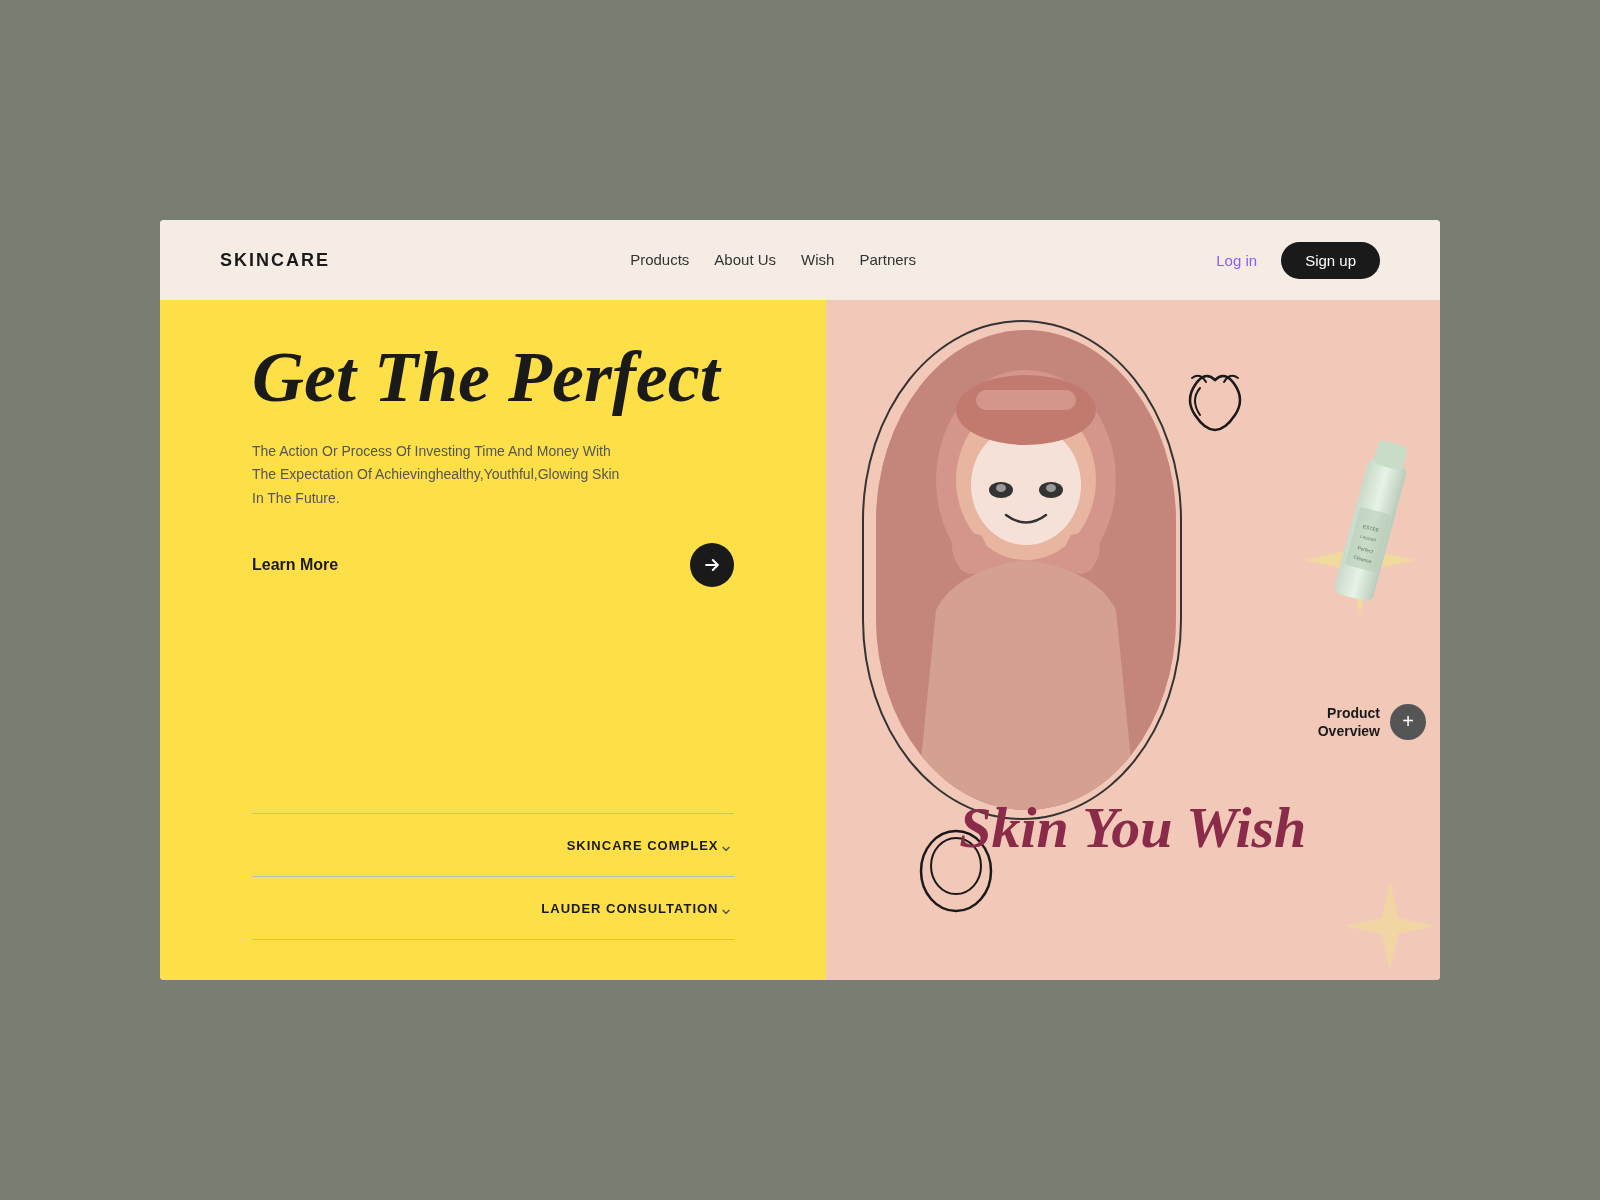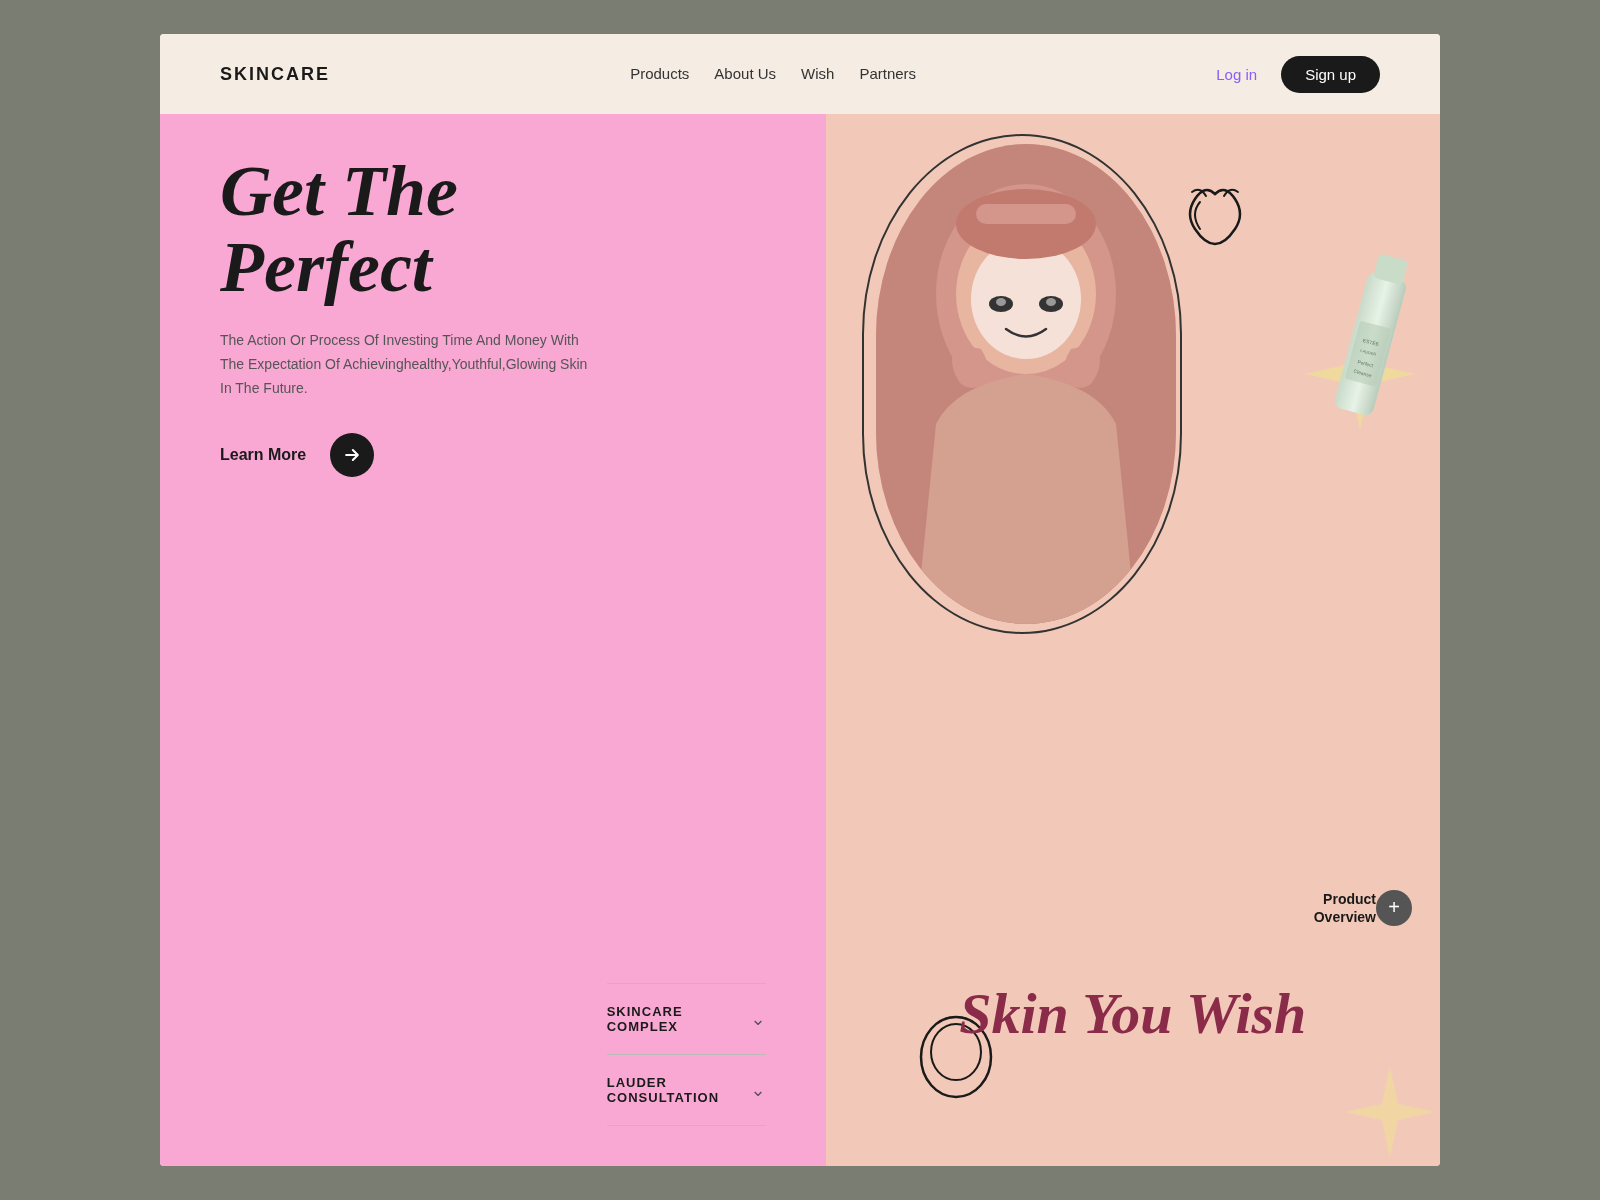--- a/index.html
+++ b/index.html
@@ -6,21 +6,21 @@
     body {
       background: #7a7d72;
       display: flex;
       justify-content: center;
       align-items: center;
       min-height: 100vh;
       font-family: 'Georgia', serif;
     }
     .browser-window {
       width: 1280px;
-      height: 1132px;
+      height: 760px;
       background: #f5ede4;
       border-radius: 4px;
       overflow: hidden;
       position: relative;
       display: flex;
       flex-direction: column;
     }
     
     .navbar {
       display: flex;
@@ -77,24 +77,24 @@
     
     .main-content {
       flex: 1;
       display: flex;
       position: relative;
       overflow: hidden;
     }
     
     .left-panel {
       width: 52%;
-      background: #f9a8d4;
-      padding: 40px 60px;
-      display: flex;
-      flex-direction: row;
+      background: #fde047;
+      padding: 40px 92px;
+      display: flex;
+      flex-direction: column;
       justify-content: space-between;
       position: relative;
       z-index: 2;
     }
     .hero-headline {
       font-family: 'Georgia', serif;
       font-size: 72px;
       font-weight: 900;
       color: #1a1a1a;
       line-height: 1.05;
@@ -106,20 +106,21 @@
       font-size: 14px;
       color: #555;
       line-height: 1.7;
       max-width: 380px;
       margin-bottom: 32px;
     }
     .learn-more-row {
       display: flex;
       align-items: center;
       gap: 24px;
+      justify-content: space-between;
     }
     .learn-more-text {
       font-family: Arial, sans-serif;
       font-size: 16px;
       font-weight: 600;
       color: #1a1a1a;
     }
     .learn-more-btn {
       width: 44px;
       height: 44px;
@@ -241,25 +242,25 @@
       position: absolute;
       top: 130px;
       right: 30px;
       z-index: 6;
       transform: rotate(15deg);
     }
     
     .product-overview {
       position: absolute;
       bottom: 240px;
-      right: 28px;
+      right: 14px;
       z-index: 7;
       display: flex;
       align-items: flex-start;
-      gap: 0;
+      gap: 10px;
     }
     .product-overview-text {
       font-family: Arial, sans-serif;
       font-size: 14px;
       font-weight: 700;
       color: #1a1a1a;
       text-align: right;
       line-height: 1.3;
     }
     .product-overview-btn {

